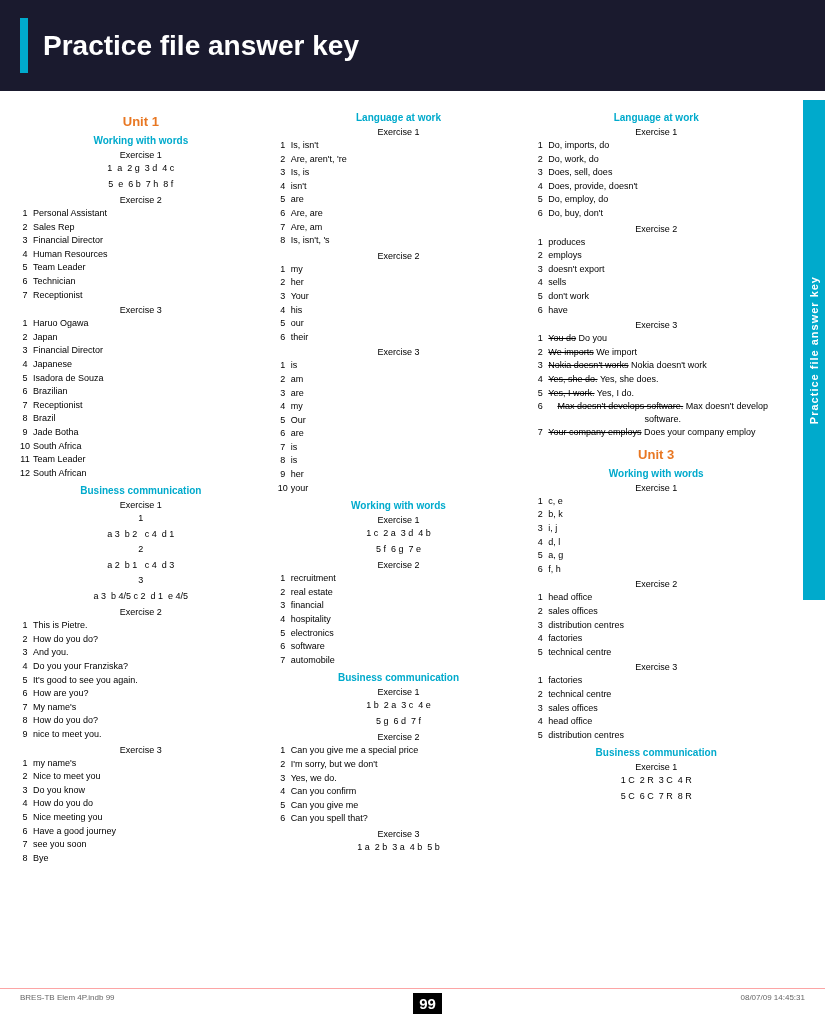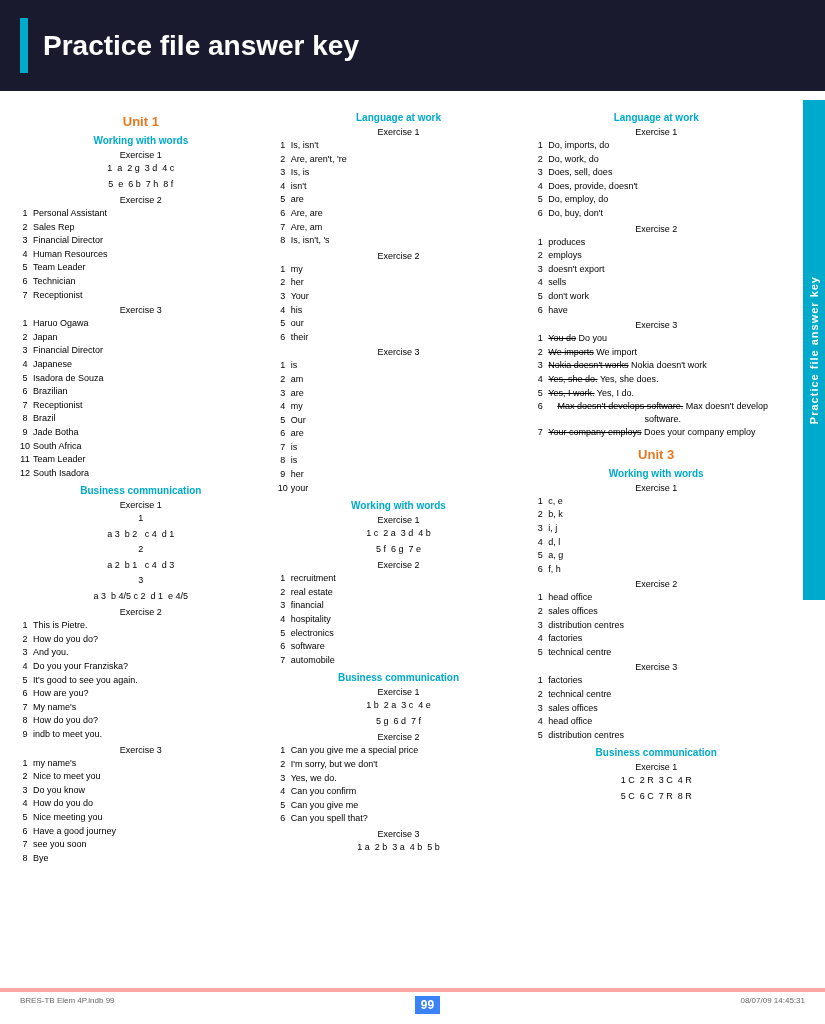--- a/index.html
+++ b/index.html
@@ -124,28 +124,28 @@
     .footer {
       position: absolute;
       bottom: 10px;
       left: 0;
       right: 0;
       display: flex;
       justify-content: space-between;
       padding: 0 20px;
       font-size: 8px;
       color: #666;
-      border-top: 4px solid #fca5a5;
+      border-top: 1px solid #fca5a5;
       padding-top: 4px;
     }
     .page-num {
-      background: #3b82f6;
+      background: #000000;
       color: #fff;
       padding: 2px 6px;
-      font-size: 12px;
+      font-size: 15px;
       font-weight: bold;
     }
   </style>
 </head>
 <body>
 
 <div class="header">
   <div class="header-accent"></div>
   <h1 class="header-title">Practice file answer key</h1>
 </div>
@@ -235,21 +235,21 @@
       <li>
           <span class="num">10</span>
           <span>South Africa</span>
         </li>
       <li>
           <span class="num">11</span>
           <span>Team Leader</span>
         </li>
       <li>
           <span class="num">12</span>
-          <span>South Isadora</span>
+          <span>South African</span>
         </li>
     </ul>
 
     <div class="section-title">Business communication</div>
 
     <div class="exercise-label">Exercise 1</div>
     <div class="inline-answers">1</div>
     <div class="inline-answers">a 3 &nbsp;b 2 &nbsp;&nbsp;c 4 &nbsp;d 1</div>
     <div class="inline-answers">2</div>
     <div class="inline-answers">a 2 &nbsp;b 1 &nbsp;&nbsp;c 4 &nbsp;d 3</div>
@@ -285,21 +285,21 @@
       <li>
           <span class="num">7</span>
           <span>My name's</span>
         </li>
       <li>
           <span class="num">8</span>
           <span>How do you do?</span>
         </li>
       <li>
           <span class="num">9</span>
-          <span>indb to meet you.</span>
+          <span>nice to meet you.</span>
         </li>
     </ul>
 
     <div class="exercise-label">Exercise 3</div>
     <ul class="answer-list">
       <li>
           <span class="num">1</span>
           <span>my name's</span>
         </li>
       <li>

